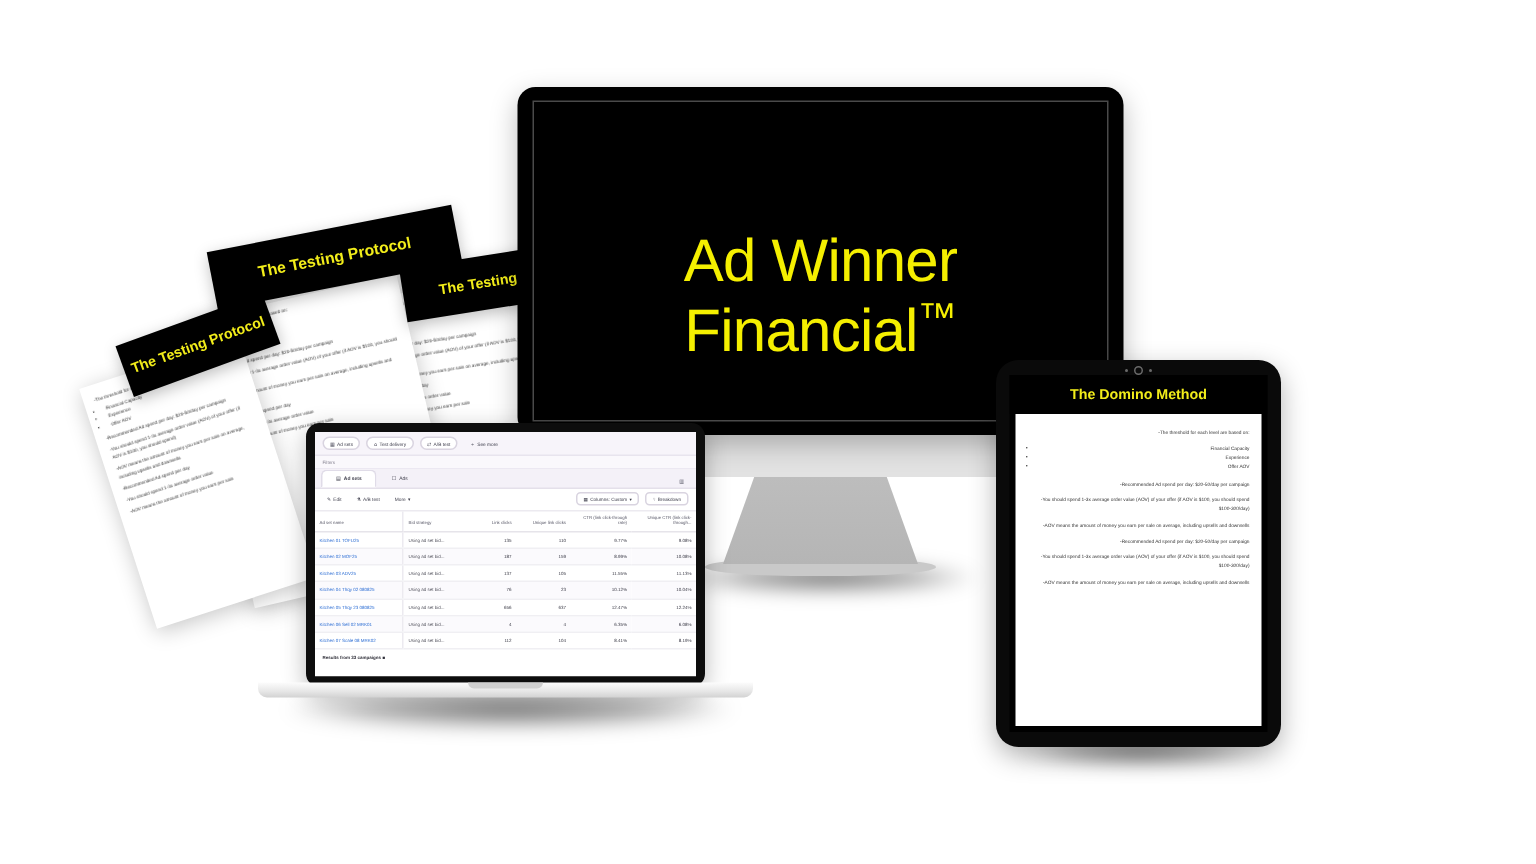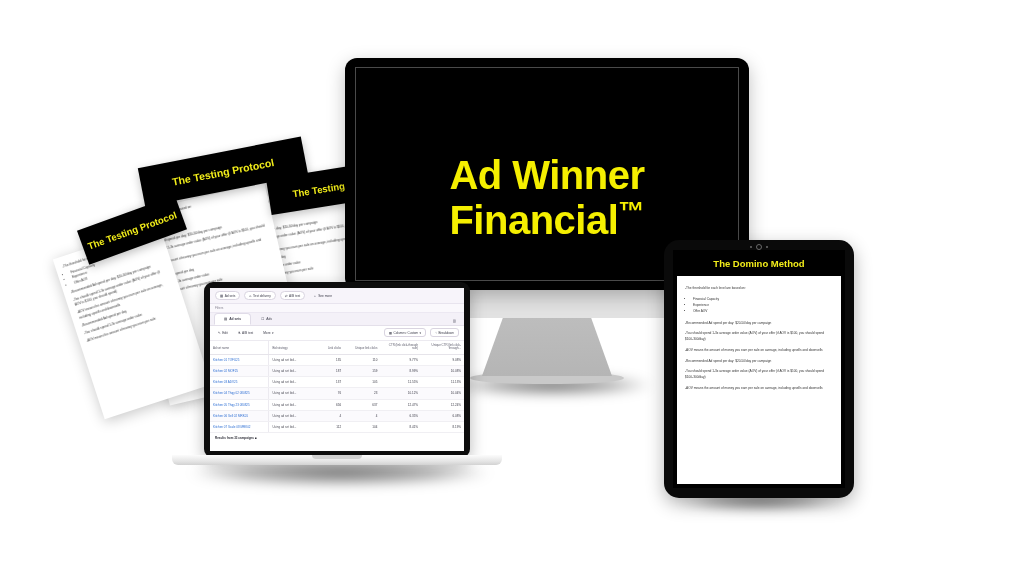--- a/index.html
+++ b/index.html
@@ -60,22 +60,22 @@
   .mon-bezel{
     position:absolute;inset:0;background:#000;border-radius:12px;
     box-shadow:0 6px 18px rgba(0,0,0,.25);
   }
   .mon-screen{
     position:absolute;left:10px;top:9px;right:10px;bottom:9px;
     background:#000;border:1px solid #4a4a4a;
     display:flex;align-items:center;justify-content:center;
   }
   .mon-title{
-    color:#F5EF00;font-weight:bold;font-size:40px;line-height:1.12;
-    letter-spacing:-.5px;padding:0 12px;margin-top:48px;
+    color:#F5EF00;font-weight:normal;font-size:40px;line-height:1.12;
+    text-align:center;letter-spacing:-.5px;padding:0 12px;margin-top:48px;
   }
   .mon-title .tm{font-size:26px;vertical-align:super;letter-spacing:0;}
   .mon-chin{
     position:absolute;left:355px;top:290px;width:384px;height:28px;
     background:#e2e2e2;border-radius:0 0 3px 3px;
   }
   .mon-neck{
     position:absolute;left:482px;top:318px;width:130px;height:58px;
     background:linear-gradient(180deg,#bdbdbd 0%,#b5b5b5 100%);
     clip-path:polygon(16% 0%, 84% 0%, 100% 100%, 0% 100%);
@@ -182,21 +182,21 @@
   .tab-notchdots{
     position:absolute;left:50%;top:4px;transform:translateX(-50%);
     display:flex;gap:4px;align-items:center;
   }
   .tab-notchdots i{
     display:block;width:2px;height:2px;border-radius:50%;background:#6a6a6a;
   }
   .tab-notchdots i.mid{width:4px;height:4px;border:.6px solid #6a6a6a;background:transparent;}
   .tab-screen{
     position:absolute;left:9px;top:10px;right:9px;bottom:10px;
-    background:#000;overflow:hidden;display:flex;flex-direction:column;
+    background:#000;overflow:hidden;display:flex;flex-direction:column;text-align:right;
   }
   .tab-head{
     height:26px;display:flex;align-items:center;justify-content:center;
     color:#F2ED1A;font-weight:bold;font-size:9.5px;background:#000;
   }
   .tab-page{
     flex:1;background:#fff;margin:0 4px 4px 4px;padding:10px 8px;
     color:#2a2a2a;filter:blur(.3px);
   }
   .tp-line{font-size:3.2px;line-height:1.8;margin:0 0 5px 0;color:#333;}

